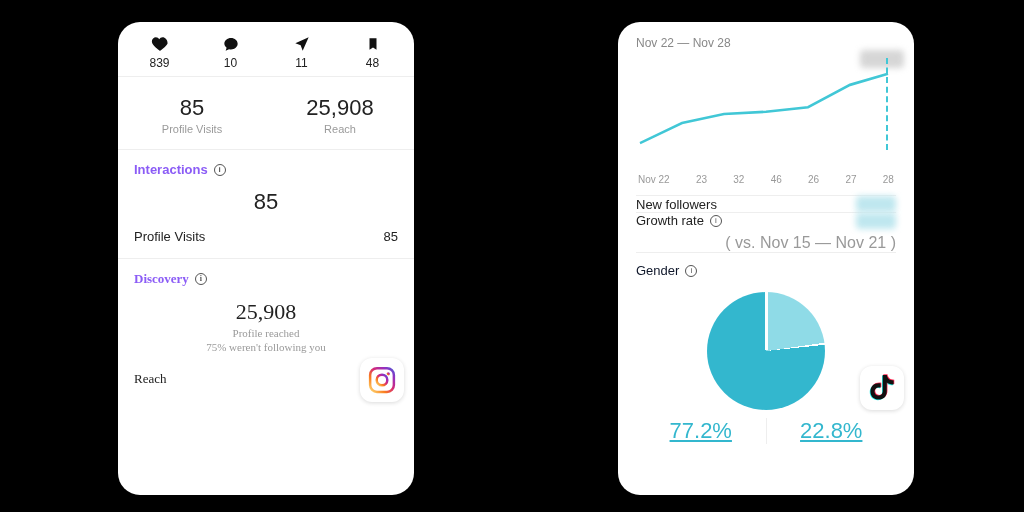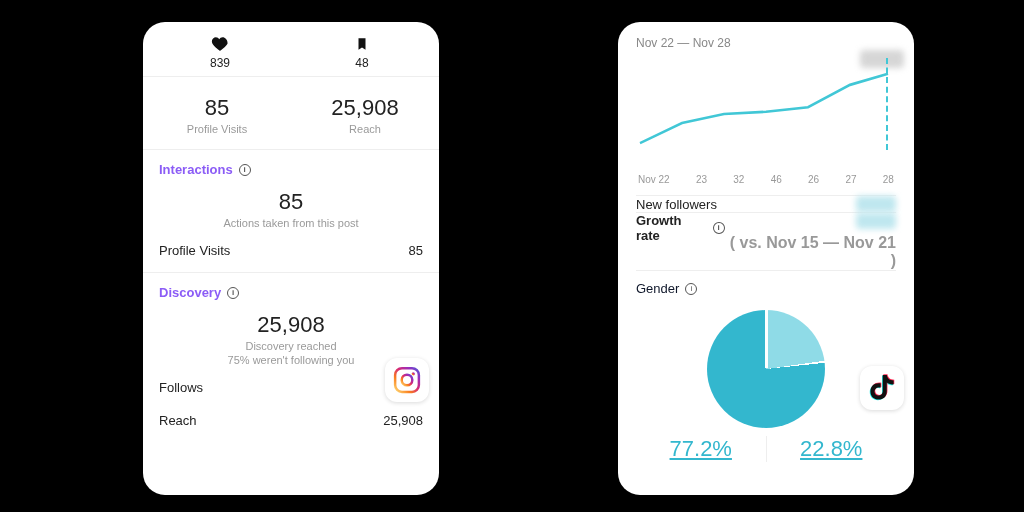--- a/index.html
+++ b/index.html
@@ -11,21 +11,21 @@
     position: relative;
     overflow: hidden;
   }
   .card {
     position: absolute;
     background: #fff;
     border-radius: 22px;
     overflow: hidden;
   }
   .ig {
-    left: 143px;
+    left: 118px;
     top: 22px;
     width: 296px;
     height: 473px;
   }
   .tt {
     left: 598px;
     top: 22px;
     width: 296px;
     height: 473px;
     padding: 14px 18px 0 18px;
@@ -143,20 +143,36 @@
     <div class="m-col">
       <div class="m-icon">
         <svg width="18" height="18" viewBox="0 0 24 24">
             <path fill="#111" d="M12 21s-7.5-4.9-10-9.4C-0.5 6.9 3 3 6.5 3c2 0 3.6 1.1 4.5 2.8C11.9 4.1 13.5 3 15.5 3 19 3 22.5 6.9 22 11.6 19.5 16.1 12 21 12 21z"></path>
           </svg>
       </div>
       <div class="m-num">839</div>
     </div>
     <div class="m-col">
       <div class="m-icon">
+        <svg width="16" height="16" viewBox="0 0 24 24">
+            <path fill="#111" d="M12 3C6.5 3 2 6.8 2 11.4c0 2.5 1.3 4.7 3.4 6.2L4 22l5.1-2.2c.9.2 1.9.3 2.9.3 5.5 0 10-3.8 10-8.4S17.5 3 12 3z"></path>
+          </svg>
+      </div>
+      <div class="m-num">10</div>
+    </div>
+    <div class="m-col">
+      <div class="m-icon">
+        <svg width="16" height="16" viewBox="0 0 24 24">
+            <path fill="#111" d="M22 2 2 11l8 3 3 8 9-20z"></path>
+          </svg>
+      </div>
+      <div class="m-num">11</div>
+    </div>
+    <div class="m-col">
+      <div class="m-icon">
         <svg width="14" height="16" viewBox="0 0 24 24">
             <path fill="#111" d="M6 2h12v20l-6-4-6 4V2z"></path>
           </svg>
       </div>
       <div class="m-num">48</div>
     </div>
   </div>
 
   <div class="two-stats">
     <div>
@@ -168,39 +184,34 @@
       <div class="ts-lab">Reach</div>
     </div>
   </div>
 
   <div class="sec">
     <div class="sec-h">
       <span>Interactions</span>
       <span class="info-dot"></span>
     </div>
     <div class="big-center">85</div>
-    <div class="sub-center">Actions taken from this post</div>
     <div class="row">
       <span>Profile Visits</span>
       <span>85</span>
     </div>
   </div>
 
-  <div class="sec" style="border-bottom:none;">
+  <div class="sec" style="border-bottom:none;font-family:Liberation Serif, serif;">
     <div class="sec-h">
       <span>Discovery</span>
       <span class="info-dot"></span>
     </div>
     <div class="big-center">25,908</div>
-    <div class="sub-center">Discovery reached</div>
+    <div class="sub-center">Profile reached</div>
     <div class="sub-center">75% weren't following you</div>
-    <div class="row">
-      <span>Follows</span>
-      <span>9</span>
-    </div>
     <div class="row" style="margin-top:18px;">
       <span>Reach</span>
       <span>25,908</span>
     </div>
   </div>
 
   <div class="ig-logo">
     <svg width="30" height="30" viewBox="0 0 48 48">
       <defs>
         <linearGradient id="igg" x1="0" y1="1" x2="1" y2="0">
@@ -237,21 +248,21 @@
     <span>26</span>
     <span>27</span>
     <span>28</span>
   </div>
 
   <div class="tt-row">
     <span class="tt-lab">New followers</span>
     <span class="tt-blur"></span>
   </div>
 
-  <div class="tt-row" style="align-items:flex-start;font-weight:bold;">
+  <div class="tt-row" style="align-items:flex-start;">
     <span class="tt-lab">
       <span>Growth rate</span>
       <span class="info-dot"></span>
     </span>
     <span style="text-align:right">
       <span class="tt-blur" style="display:inline-block"></span>
       <div class="tt-sub">( vs. Nov 15 — Nov 21 )</div>
     </span>
   </div>
 

